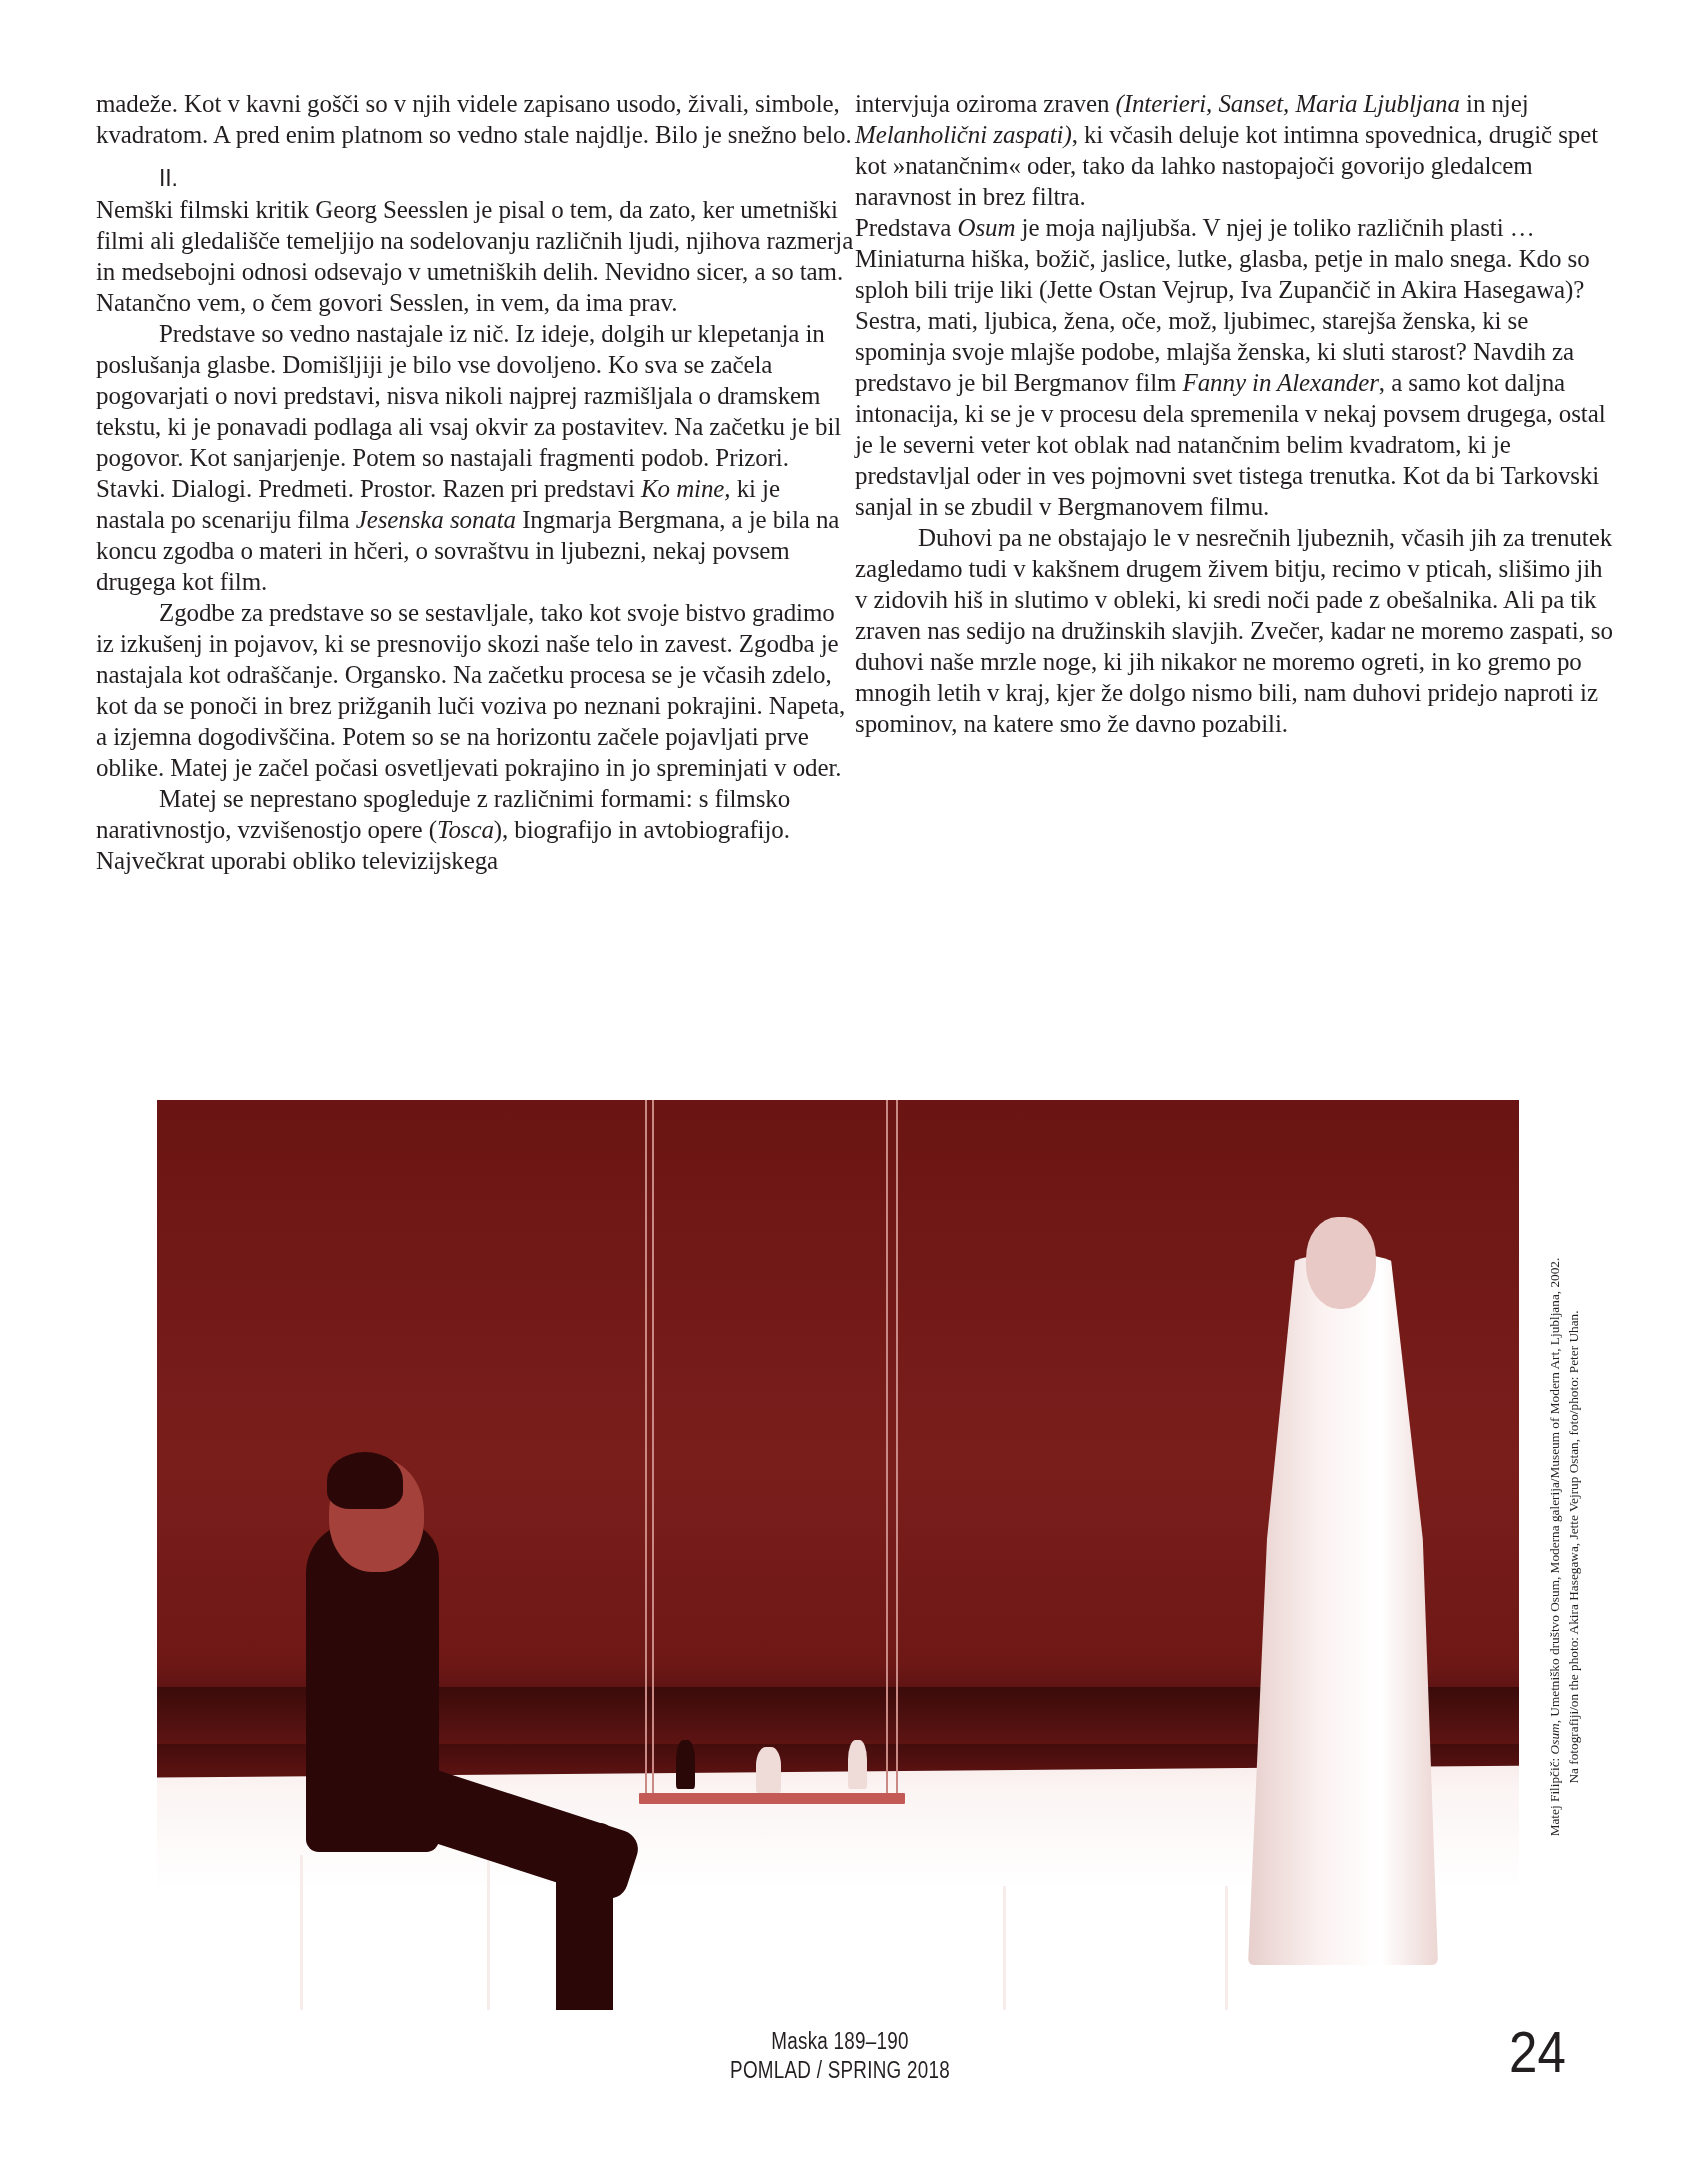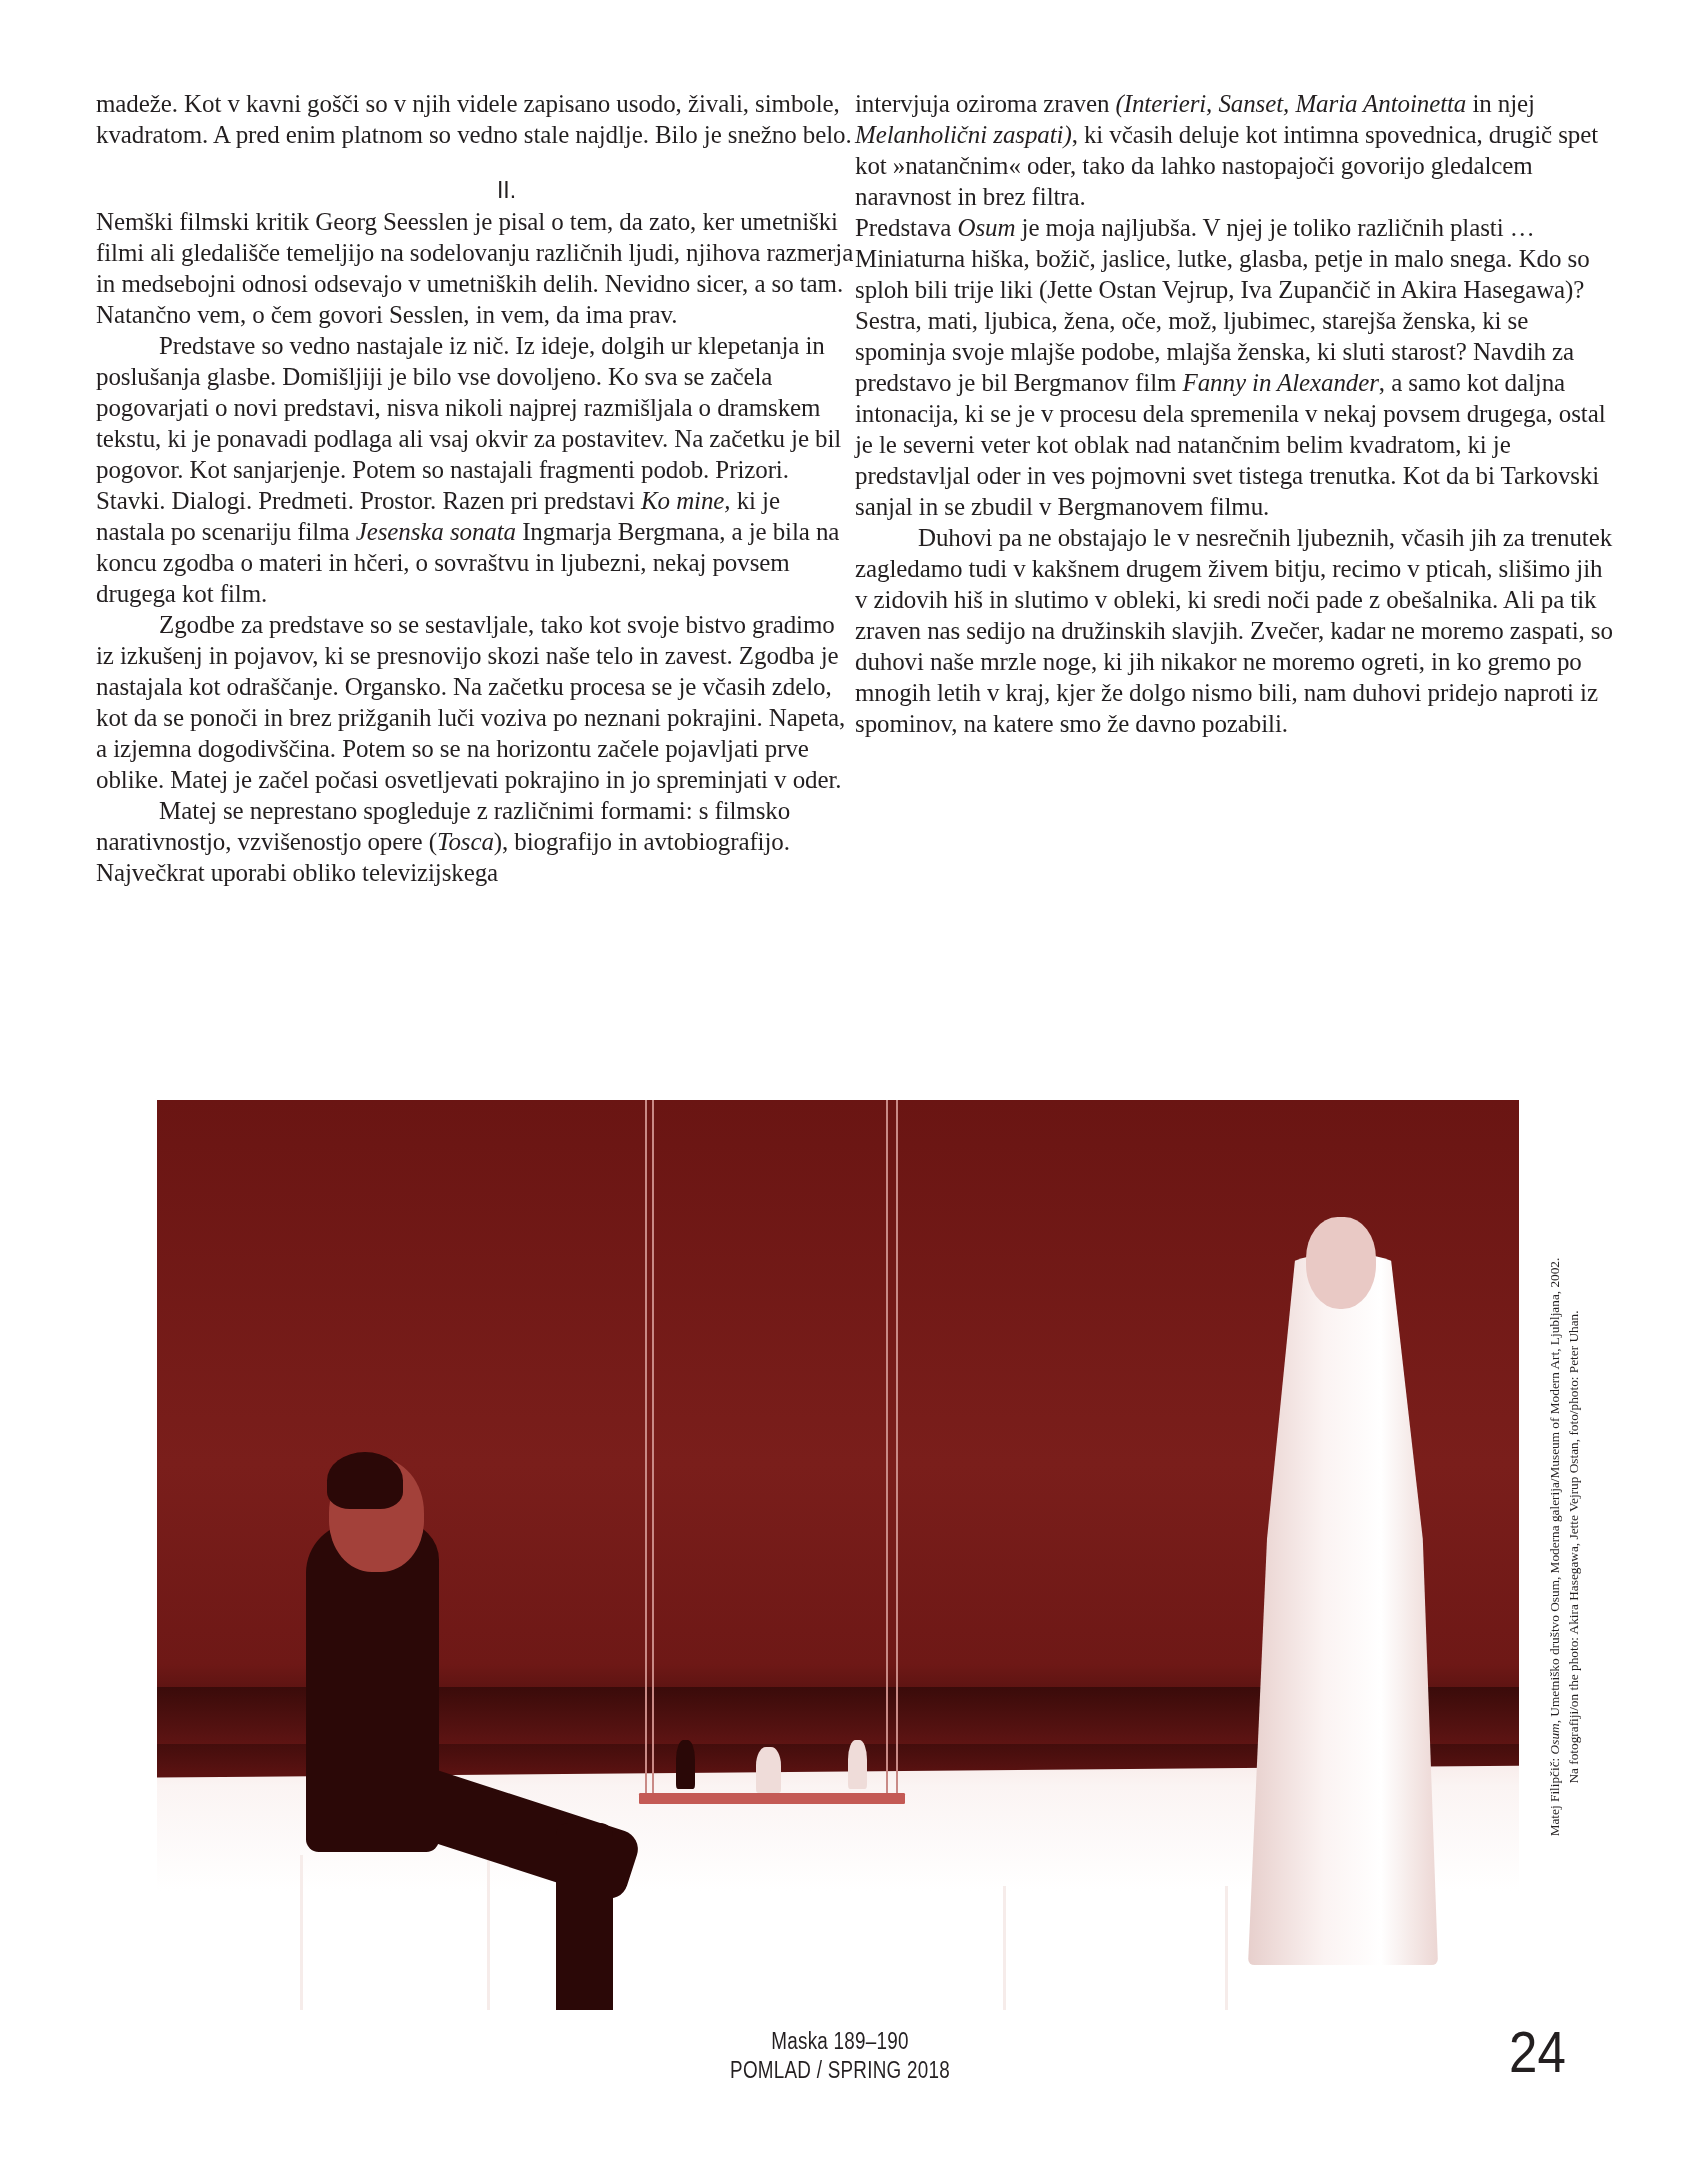--- a/index.html
+++ b/index.html
@@ -14,21 +14,21 @@
     font-family: "Liberation Serif", "DejaVu Serif", serif;
     letter-spacing: -0.1px;
   }
   .col-left { left: 96px; }
   .col-right { left: 855px; }
   .col p { margin: 0; }
   .col p.indent { text-indent: 63px; }
   .col .section-num {
     font-family: "Liberation Sans", "DejaVu Sans", sans-serif;
     font-size: 23px; line-height: 31px;
-    padding-left: 63px; margin-top: 25px; text-align: center;
+    padding-left: 63px; margin-top: 13px;
   }
   .col em { font-style: italic; }
 
   .photo {
     position: absolute; left: 157px; top: 1100px; width: 1362px; height: 910px;
     overflow: hidden;
     background: linear-gradient(180deg, #6a1513 0%, #7a1e1b 40%, #6e1816 62%, #3e0c0b 70%, #5a1211 74%);
   }
   .photo .floor {
     position: absolute; left: 0; right: 0; bottom: 0; height: 298px;
@@ -109,21 +109,21 @@
 <div class="col col-left">
   <p>madeže. Kot v kavni gošči so v njih videle zapisano usodo, živali, simbole, kvadratom. A pred enim platnom so vedno stale najdlje. Bilo je snežno belo.</p>
   <div class="section-num">II.</div>
   <p>Nemški filmski kritik Georg Seesslen je pisal o tem, da zato, ker umetniški filmi ali gledališče temeljijo na sodelovanju različnih ljudi, njihova razmerja in medsebojni odnosi odsevajo v umetniških delih. Nevidno sicer, a so tam. Natančno vem, o čem govori Sesslen, in vem, da ima prav.</p>
   <p class="indent"><span>Predstave so vedno nastajale iz nič. Iz ideje, dolgih ur klepetanja in poslušanja glasbe. Domišljiji je bilo vse dovoljeno. Ko sva se začela pogovarjati o novi predstavi, nisva nikoli najprej razmišljala o dramskem tekstu, ki je ponavadi podlaga ali vsaj okvir za postavitev. Na začetku je bil pogovor. Kot sanjarjenje. Potem so nastajali fragmenti podob. Prizori. Stavki. Dialogi. Predmeti. Prostor. Razen pri predstavi </span><em>Ko mine,</em><span> ki je nastala po scenariju filma </span><em>Jesenska sonata</em><span> Ingmarja Bergmana, a je bila na koncu zgodba o materi in hčeri, o sovraštvu in ljubezni, nekaj povsem drugega kot film.</span></p>
   <p class="indent">Zgodbe za predstave so se sestavljale, tako kot svoje bistvo gradimo iz izkušenj in pojavov, ki se presnovijo skozi naše telo in zavest. Zgodba je nastajala kot odraščanje. Organsko. Na začetku procesa se je včasih zdelo, kot da se ponoči in brez prižganih luči voziva po neznani pokrajini. Napeta, a izjemna dogodivščina. Potem so se na horizontu začele pojavljati prve oblike. Matej je začel počasi osvetljevati pokrajino in jo spreminjati v oder.</p>
   <p class="indent"><span>Matej se neprestano spogleduje z različnimi formami: s filmsko narativnostjo, vzvišenostjo opere (</span><em>Tosca</em><span>), biografijo in avtobiografijo. Največkrat uporabi obliko televizijskega</span></p>
 </div>
 
 <div class="col col-right">
-  <p><span>intervjuja oziroma zraven </span><em>(Interieri, Sanset, Maria Antoinetta</em><span> in njej </span><em>Melanholični zaspati)</em><span>, ki včasih deluje kot intimna spovednica, drugič spet kot »natančnim« oder, tako da lahko nastopajoči govorijo gledalcem naravnost in brez filtra.</span></p>
+  <p><span>intervjuja oziroma zraven </span><em>(Interieri, Sanset, Maria Ljubljana</em><span> in njej </span><em>Melanholični zaspati)</em><span>, ki včasih deluje kot intimna spovednica, drugič spet kot »natančnim« oder, tako da lahko nastopajoči govorijo gledalcem naravnost in brez filtra.</span></p>
   <p><span>Predstava </span><em>Osum</em><span> je moja najljubša. V njej je toliko različnih plasti … Miniaturna hiška, božič, jaslice, lutke, glasba, petje in malo snega. Kdo so sploh bili trije liki (Jette Ostan Vejrup, Iva Zupančič in Akira Hasegawa)? Sestra, mati, ljubica, žena, oče, mož, ljubimec, starejša ženska, ki se spominja svoje mlajše podobe, mlajša ženska, ki sluti starost? Navdih za predstavo je bil Bergmanov film </span><em>Fanny in Alexander</em><span>, a samo kot daljna intonacija, ki se je v procesu dela spremenila v nekaj povsem drugega, ostal je le severni veter kot oblak nad natančnim belim kvadratom, ki je predstavljal oder in ves pojmovni svet tistega trenutka. Kot da bi Tarkovski sanjal in se zbudil v Bergmanovem filmu.</span></p>
   <p class="indent">Duhovi pa ne obstajajo le v nesrečnih ljubeznih, včasih jih za trenutek zagledamo tudi v kakšnem drugem živem bitju, recimo v pticah, slišimo jih v zidovih hiš in slutimo v obleki, ki sredi noči pade z obešalnika. Ali pa tik zraven nas sedijo na družinskih slavjih. Zvečer, kadar ne moremo zaspati, so duhovi naše mrzle noge, ki jih nikakor ne moremo ogreti, in ko gremo po mnogih letih v kraj, kjer že dolgo nismo bili, nam duhovi pridejo naproti iz spominov, na katere smo že davno pozabili.</p>
 </div>
 
 <div class="photo" title="Stage photo: a seated man in black on a white chair, a woman in a white dress standing with arms crossed, an empty white chair, and a suspended miniature platform with three small figures at a table, all tinted red.">
   <div class="floor-shadow"></div>
   <div class="floor"></div>
   <div class="wire" style="left:488px;height:697px;"></div>
   <div class="wire" style="left:495px;height:697px;"></div>
   <div class="wire" style="left:729px;height:697px;"></div>

